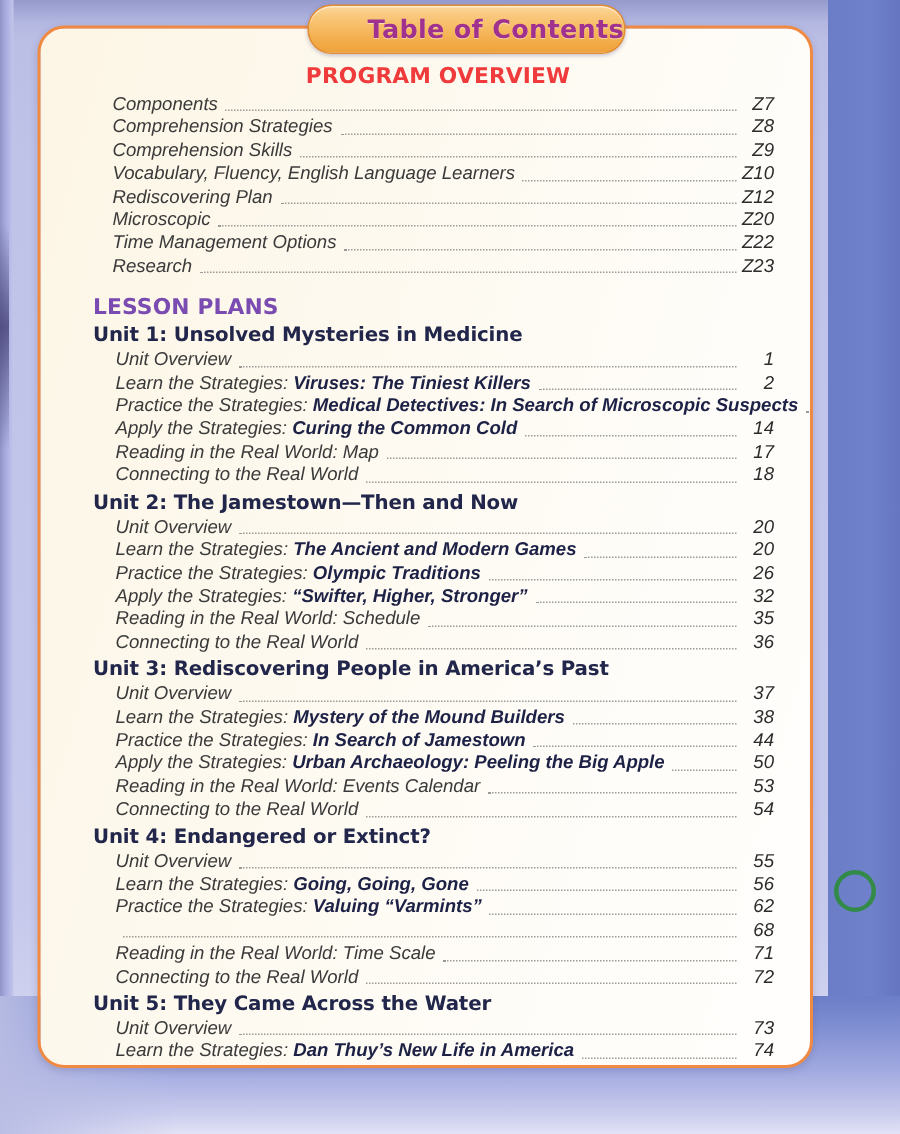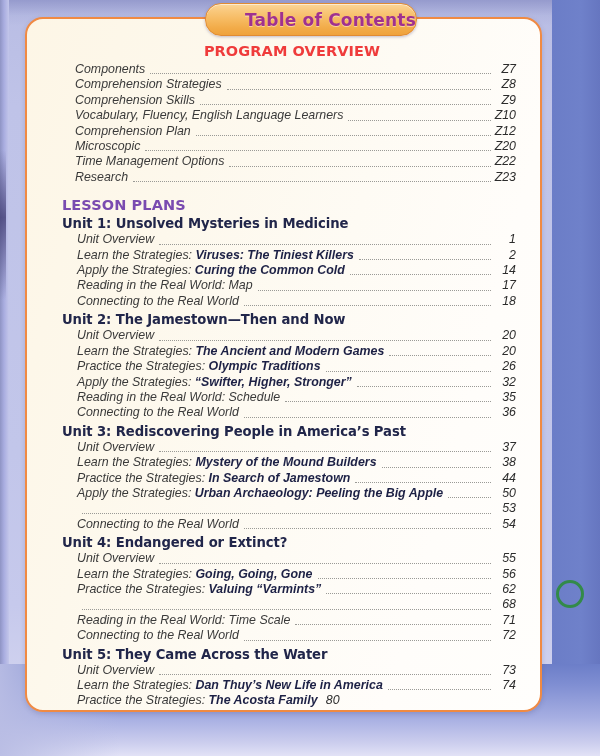--- a/index.html
+++ b/index.html
@@ -231,21 +231,21 @@
               <span class="label"><span>Comprehension Skills</span></span>
               <span class="leader"></span>
               <span class="pageno">Z9</span>
             </li>
             <li class="row">
               <span class="label"><span>Vocabulary, Fluency, English Language Learners</span></span>
               <span class="leader"></span>
               <span class="pageno">Z10</span>
             </li>
             <li class="row">
-              <span class="label"><span>Comprehension Plan</span></span>
+              <span class="label"><span>Rediscovering Plan</span></span>
               <span class="leader"></span>
               <span class="pageno">Z12</span>
             </li>
             <li class="row">
               <span class="label"><span>Microscopic</span></span>
               <span class="leader"></span>
               <span class="pageno">Z20</span>
             </li>
             <li class="row">
               <span class="label"><span>Time Management Options</span></span>
@@ -270,20 +270,24 @@
                   <span class="label"><span>Unit Overview</span></span>
                   <span class="leader"></span>
                   <span class="pageno">1</span>
                 </li>
                 <li class="row">
                   <span class="label"><span>Learn the Strategies: </span><span class="bold">Viruses: The Tiniest Killers</span></span>
                   <span class="leader"></span>
                   <span class="pageno">2</span>
                 </li>
                 <li class="row">
+                  <span class="label"><span>Practice the Strategies: </span><span class="bold">Medical Detectives: In Search of Microscopic Suspects</span></span>
+                  <span class="leader"></span>
+                </li>
+                <li class="row">
                   <span class="label"><span>Apply the Strategies: </span><span class="bold">Curing the Common Cold</span></span>
                   <span class="leader"></span>
                   <span class="pageno">14</span>
                 </li>
                 <li class="row">
                   <span class="label"><span>Reading in the Real World: Map</span></span>
                   <span class="leader"></span>
                   <span class="pageno">17</span>
                 </li>
                 <li class="row">
@@ -345,20 +349,21 @@
                   <span class="label"><span>Practice the Strategies: </span><span class="bold">In Search of Jamestown</span></span>
                   <span class="leader"></span>
                   <span class="pageno">44</span>
                 </li>
                 <li class="row">
                   <span class="label"><span>Apply the Strategies: </span><span class="bold">Urban Archaeology: Peeling the Big Apple</span></span>
                   <span class="leader"></span>
                   <span class="pageno">50</span>
                 </li>
                 <li class="row">
+                  <span class="label"><span>Reading in the Real World: Events Calendar</span></span>
                   <span class="leader"></span>
                   <span class="pageno">53</span>
                 </li>
                 <li class="row">
                   <span class="label"><span>Connecting to the Real World</span></span>
                   <span class="leader"></span>
                   <span class="pageno">54</span>
                 </li>
               </ul>
             </div>

